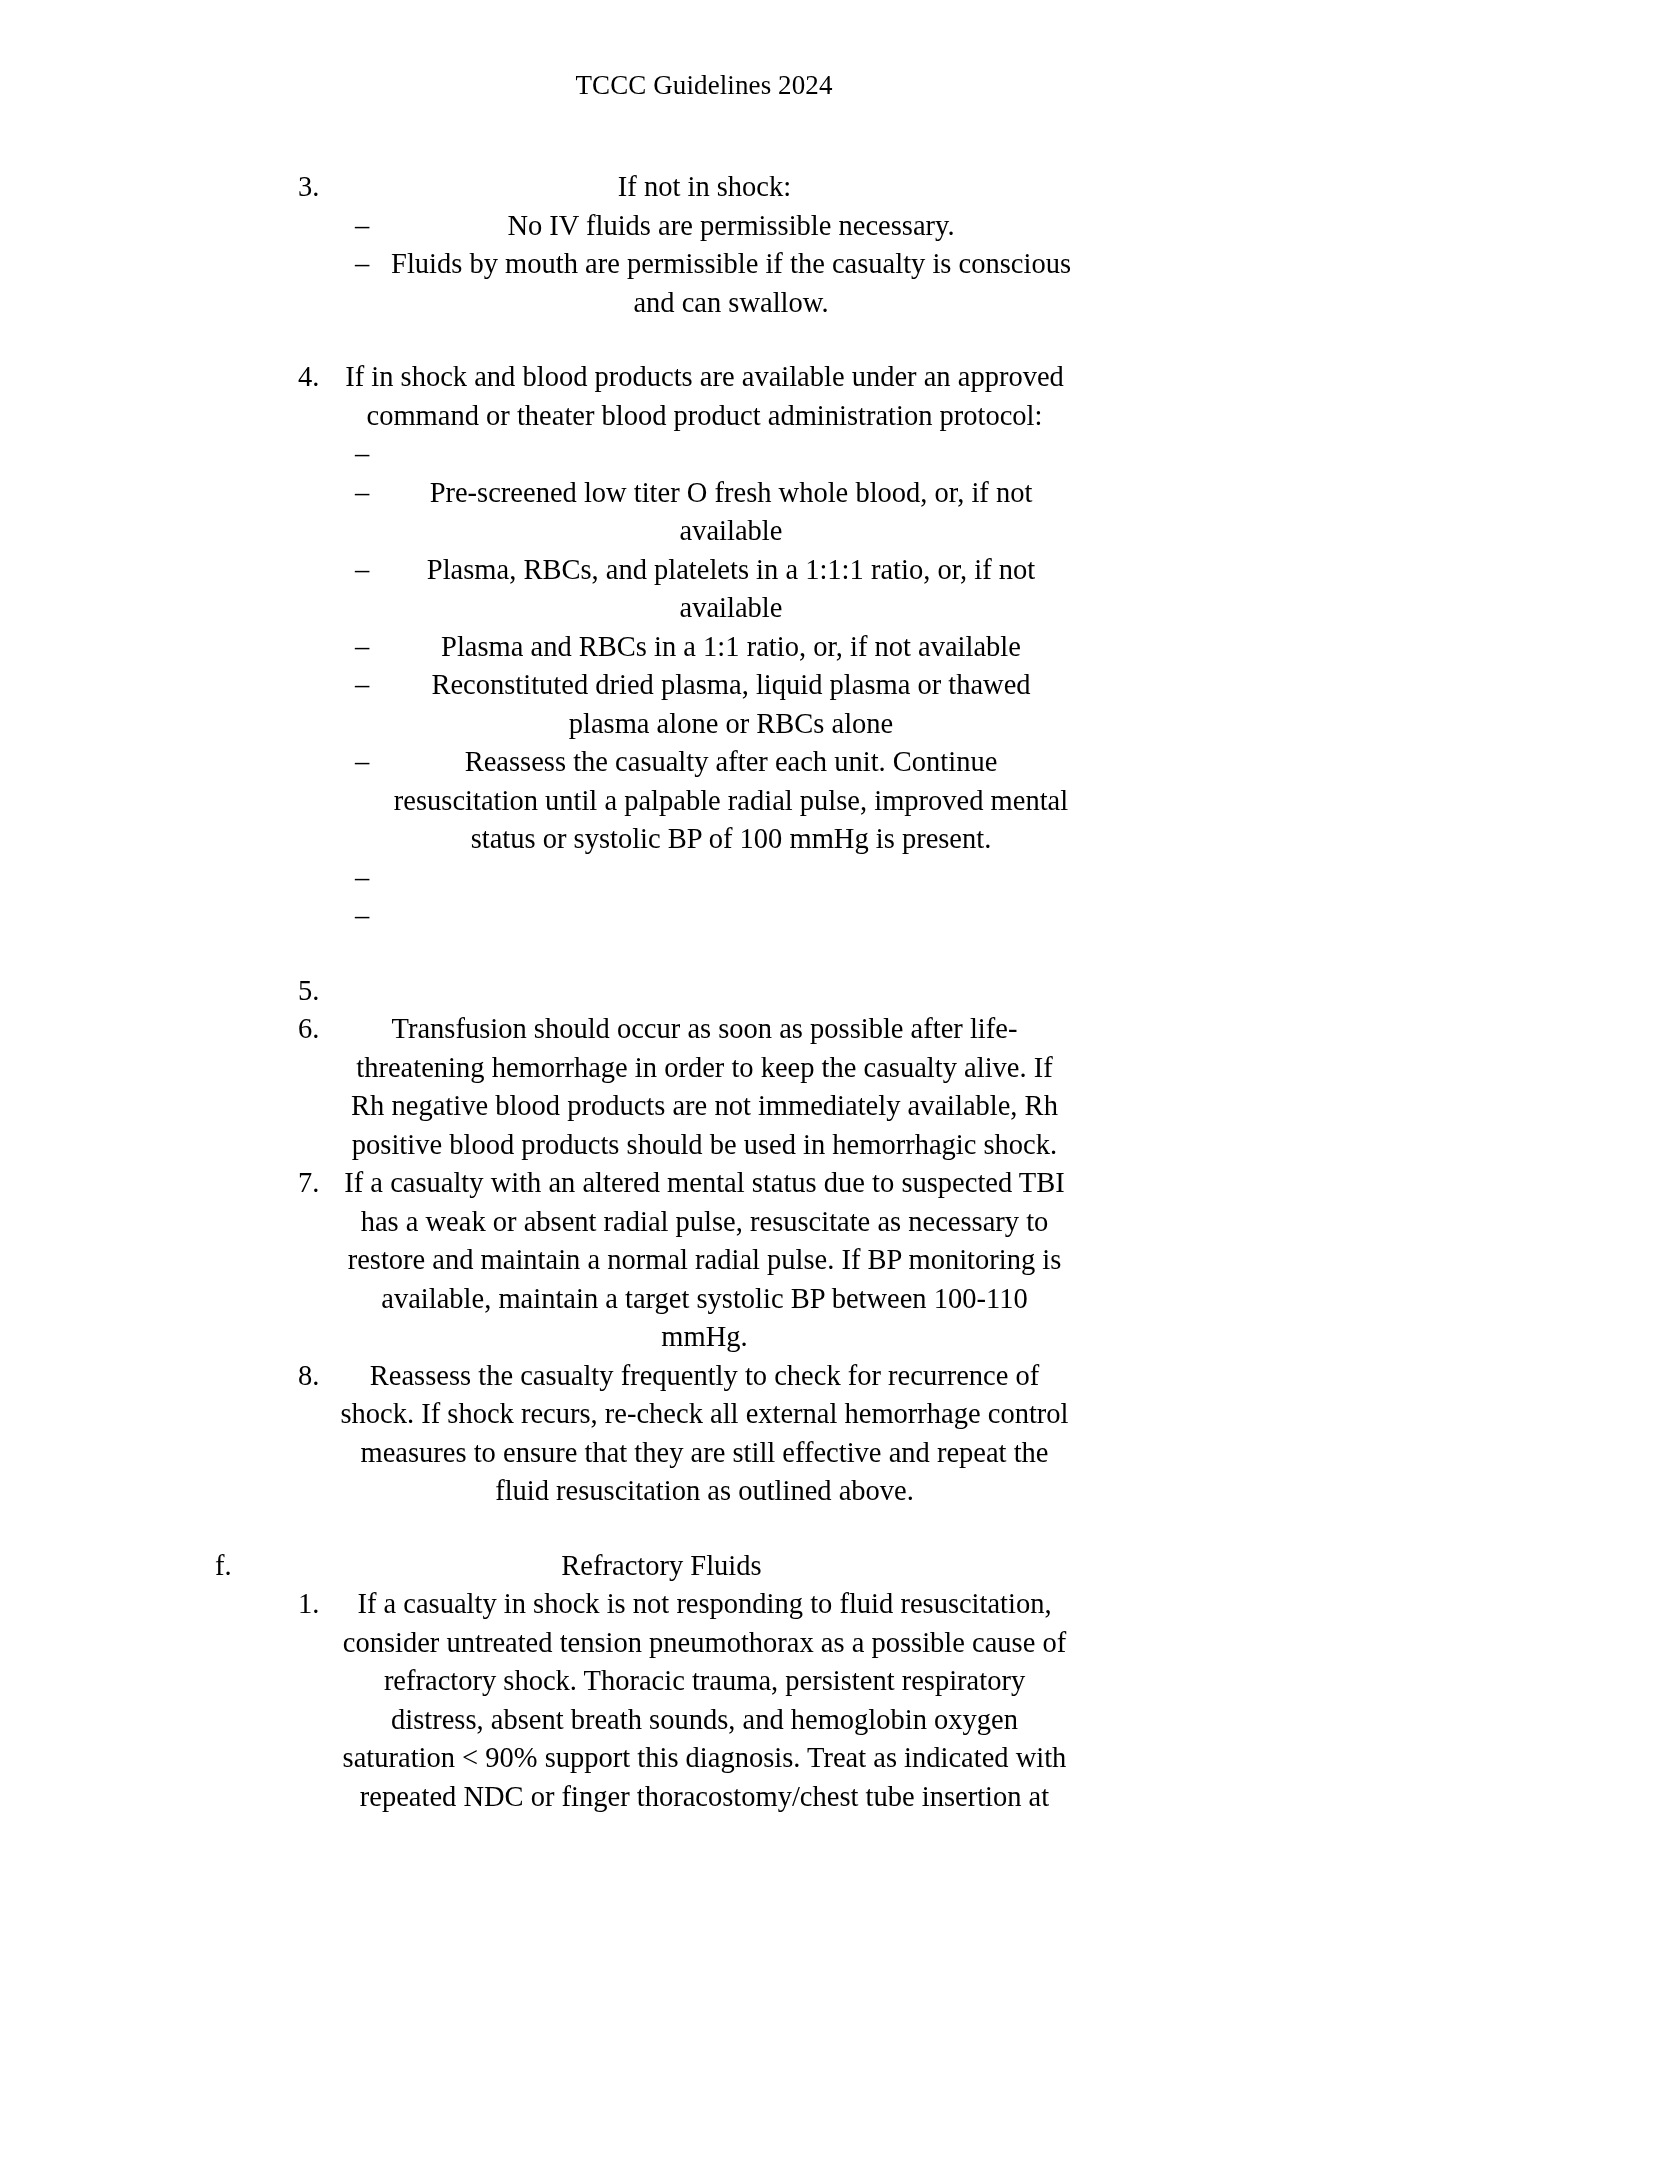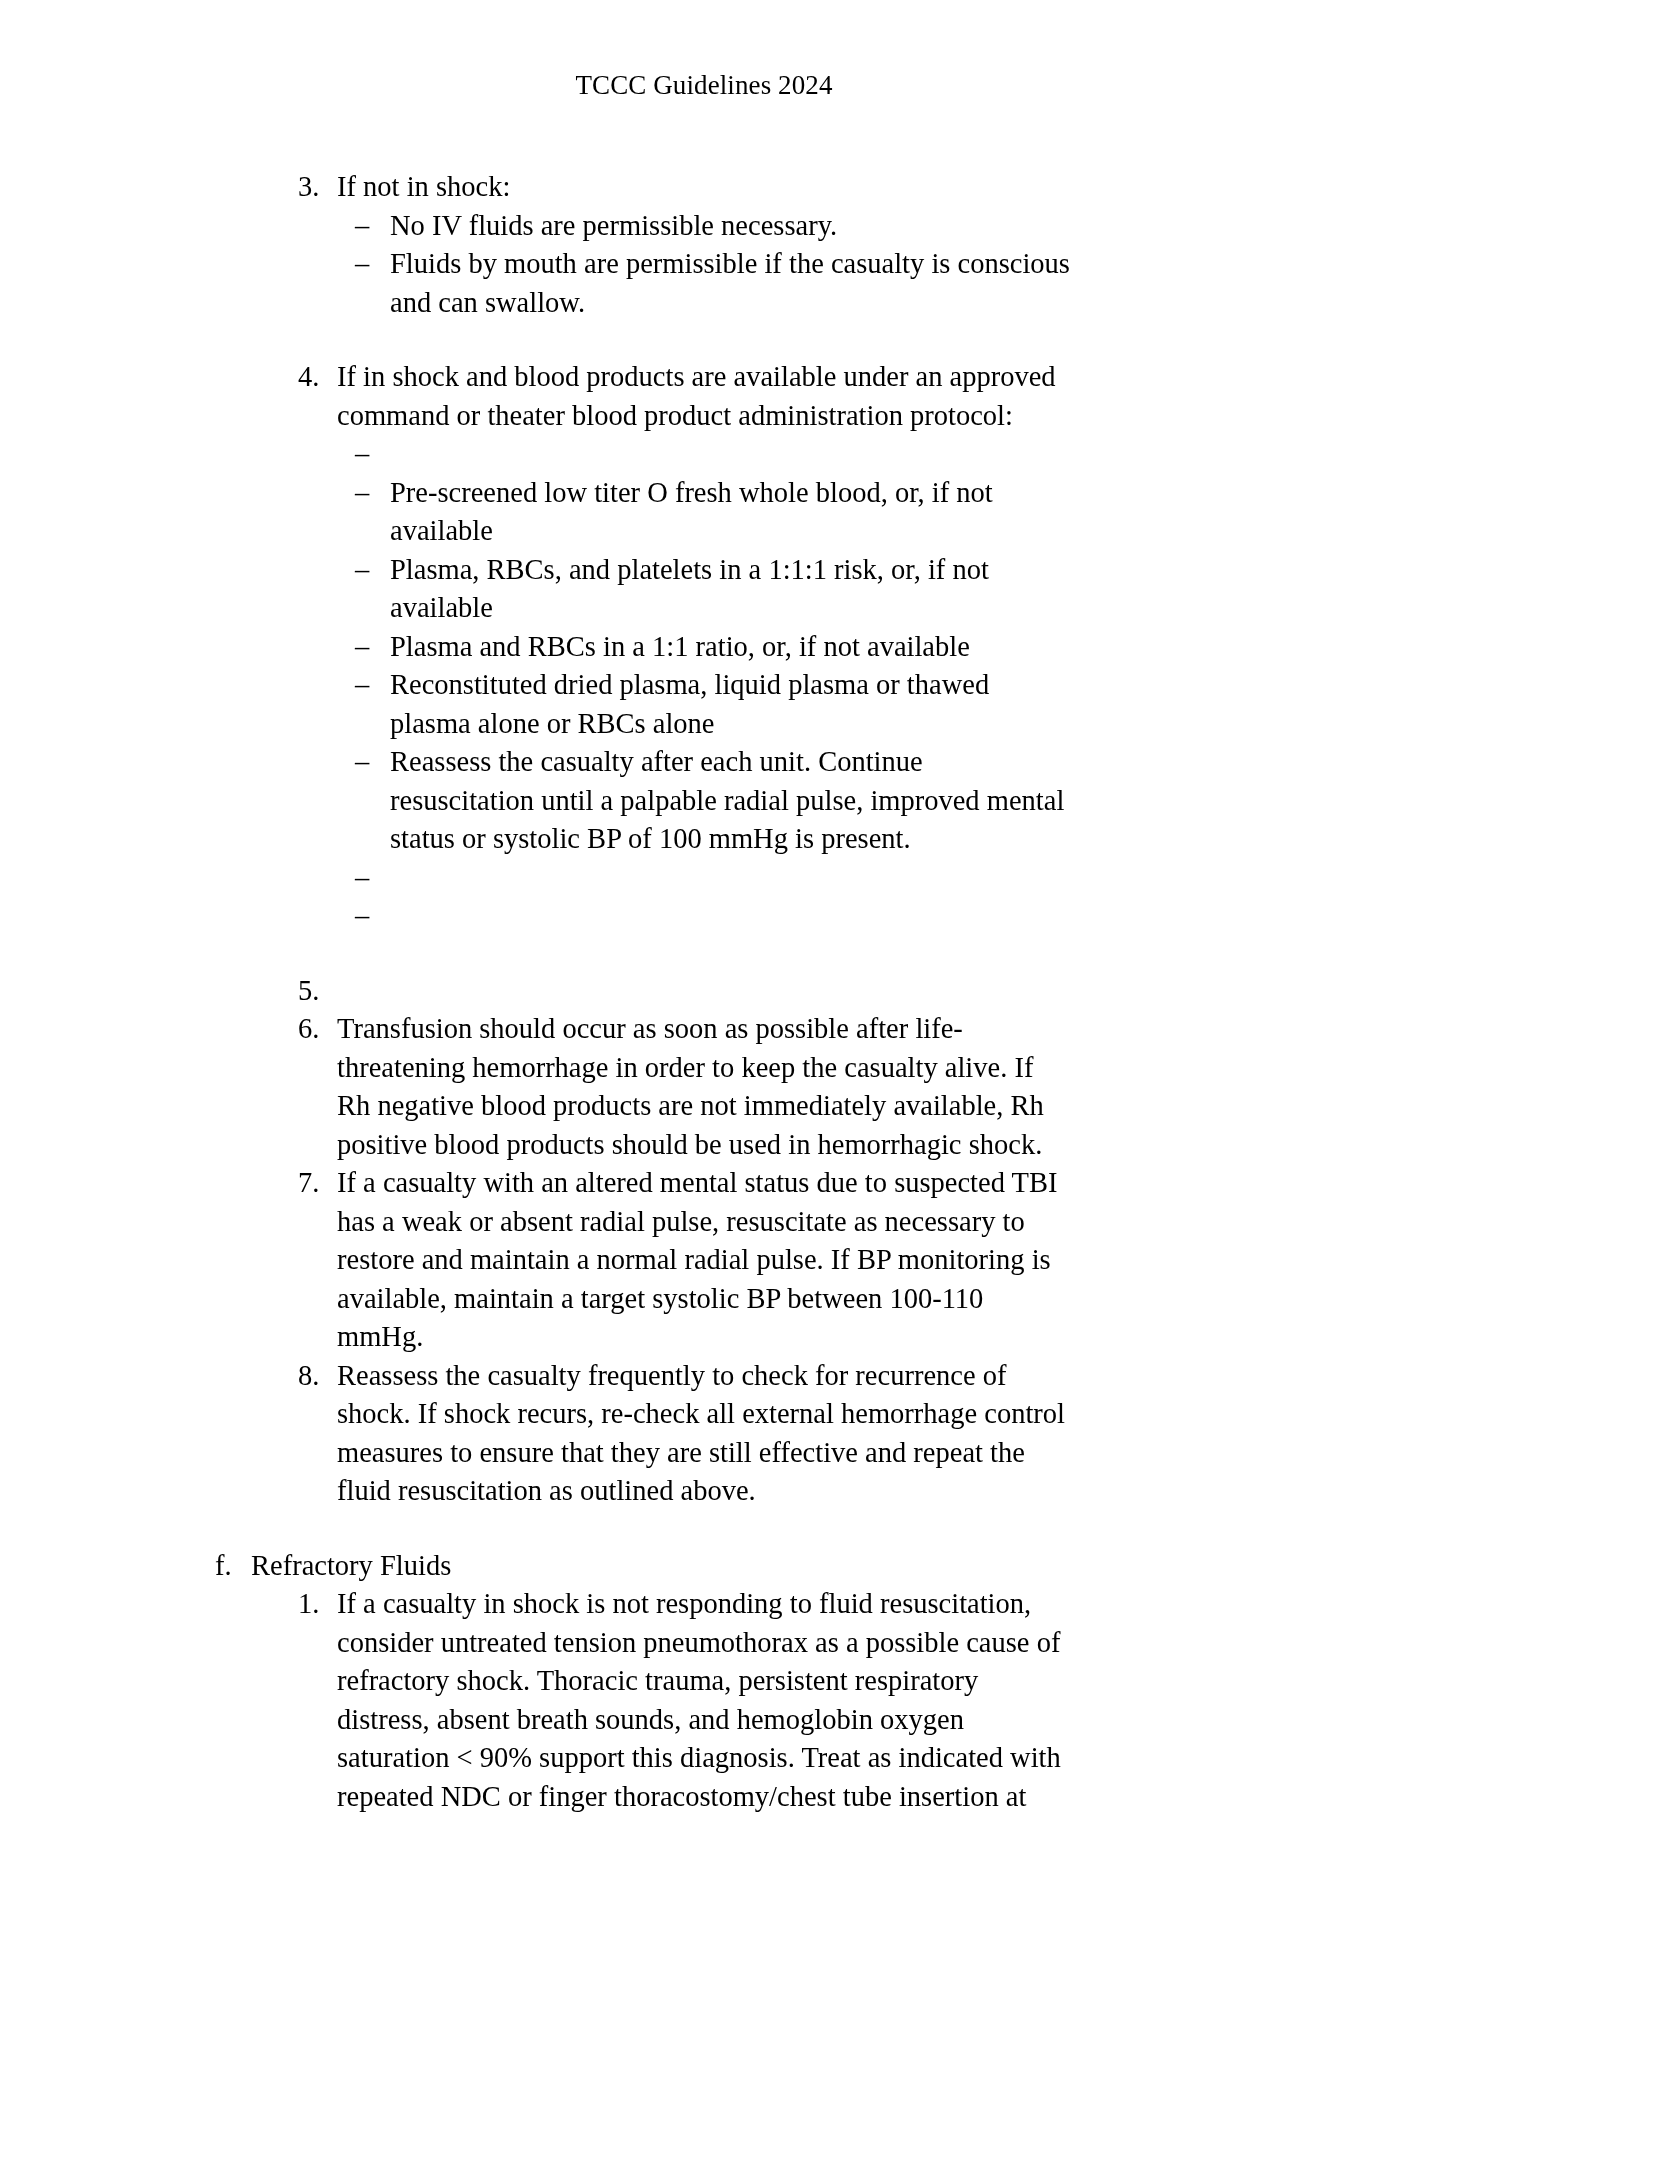--- a/index.html
+++ b/index.html
@@ -45,21 +45,21 @@
     font-size: 28.5px;
     line-height: 38.5px;
   }
   .marker {
     flex: 0 0 auto;
     text-align: left;
     white-space: pre;
   }
   .content {
     flex: 1 1 auto;
-    text-align: left;
+    text-align: center;
   }
   
   .lvl-num {
     padding-left: 298px;
     padding-right: 608px;
   }
   .lvl-num > .marker { width: 39px; }
 
   
   .lvl-dash {
@@ -109,21 +109,21 @@
 
     <div class="row lvl-dash">
       <span class="marker">–</span>
     </div>
     <div class="row lvl-dash">
       <span class="marker">–</span>
       <span class="content">Pre-screened low titer O fresh whole blood, or, if not available</span>
     </div>
     <div class="row lvl-dash">
       <span class="marker">–</span>
-      <span class="content">Plasma, RBCs, and platelets in a 1:1:1 risk, or, if not available</span>
+      <span class="content">Plasma, RBCs, and platelets in a 1:1:1 ratio, or, if not available</span>
     </div>
     <div class="row lvl-dash">
       <span class="marker">–</span>
       <span class="content">Plasma and RBCs in a 1:1 ratio, or, if not available</span>
     </div>
     <div class="row lvl-dash">
       <span class="marker">–</span>
       <span class="content">Reconstituted dried plasma, liquid plasma or thawed plasma alone or RBCs alone</span>
     </div>
     <div class="row lvl-dash">

